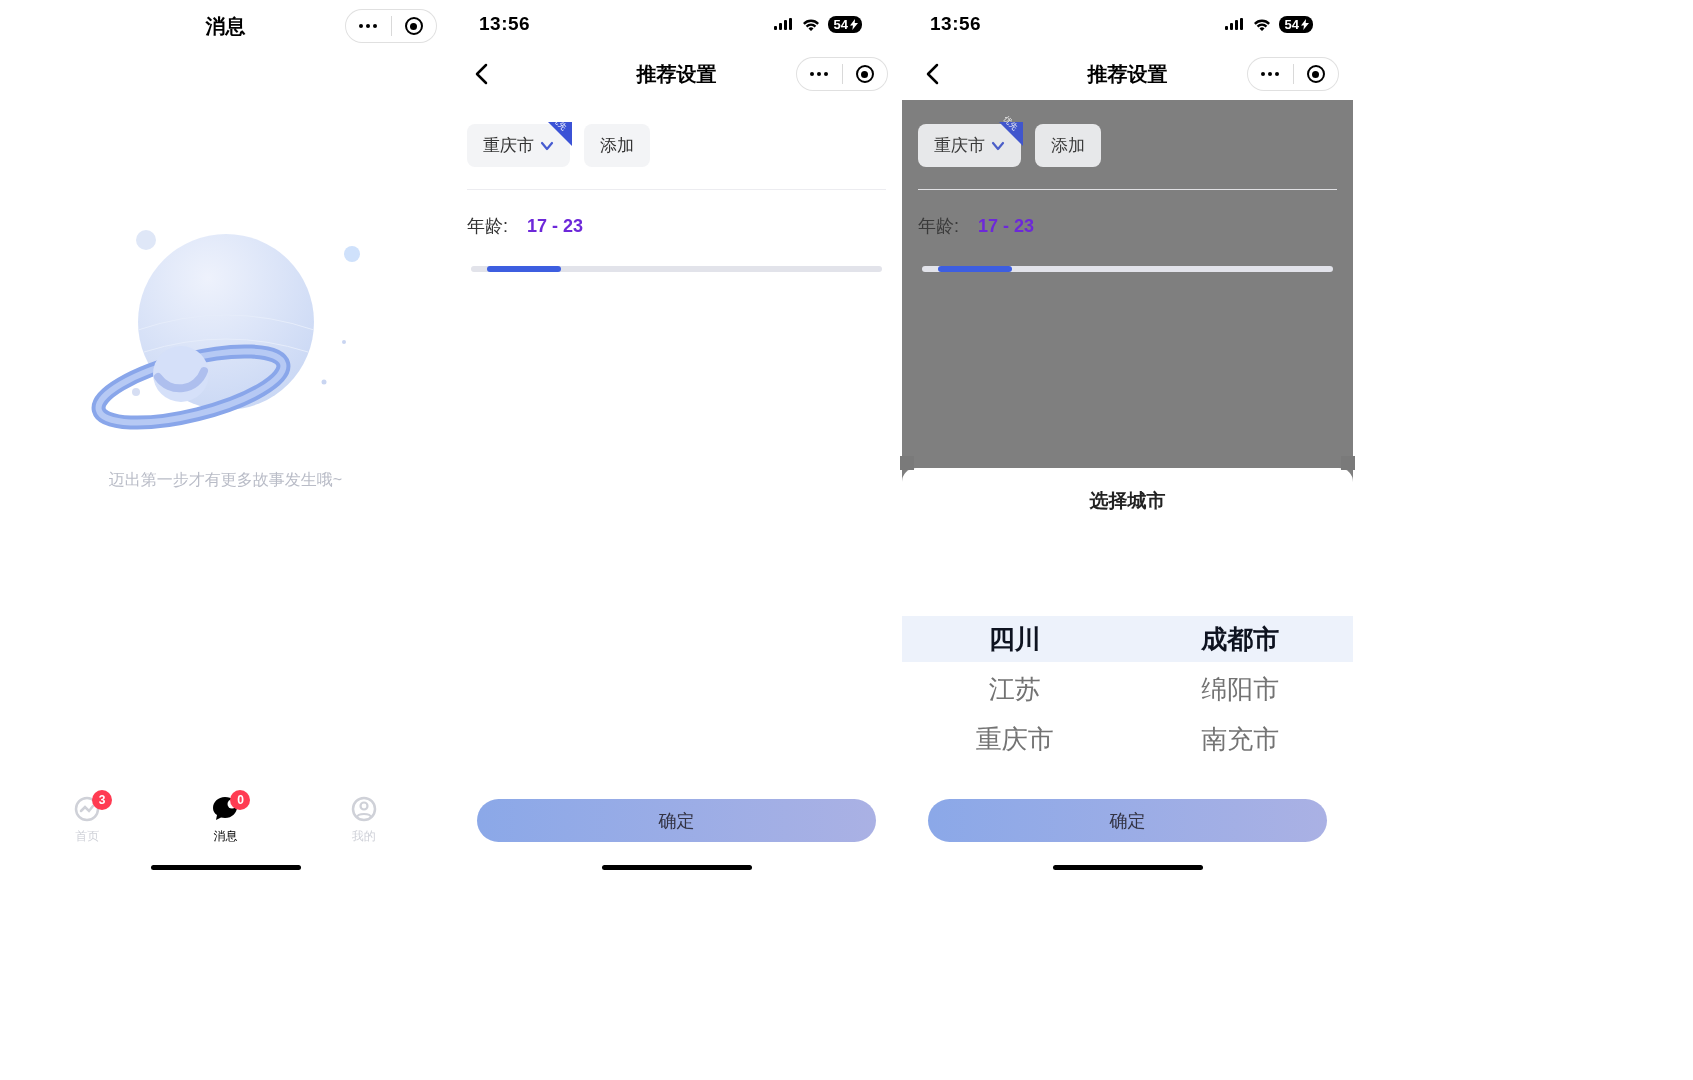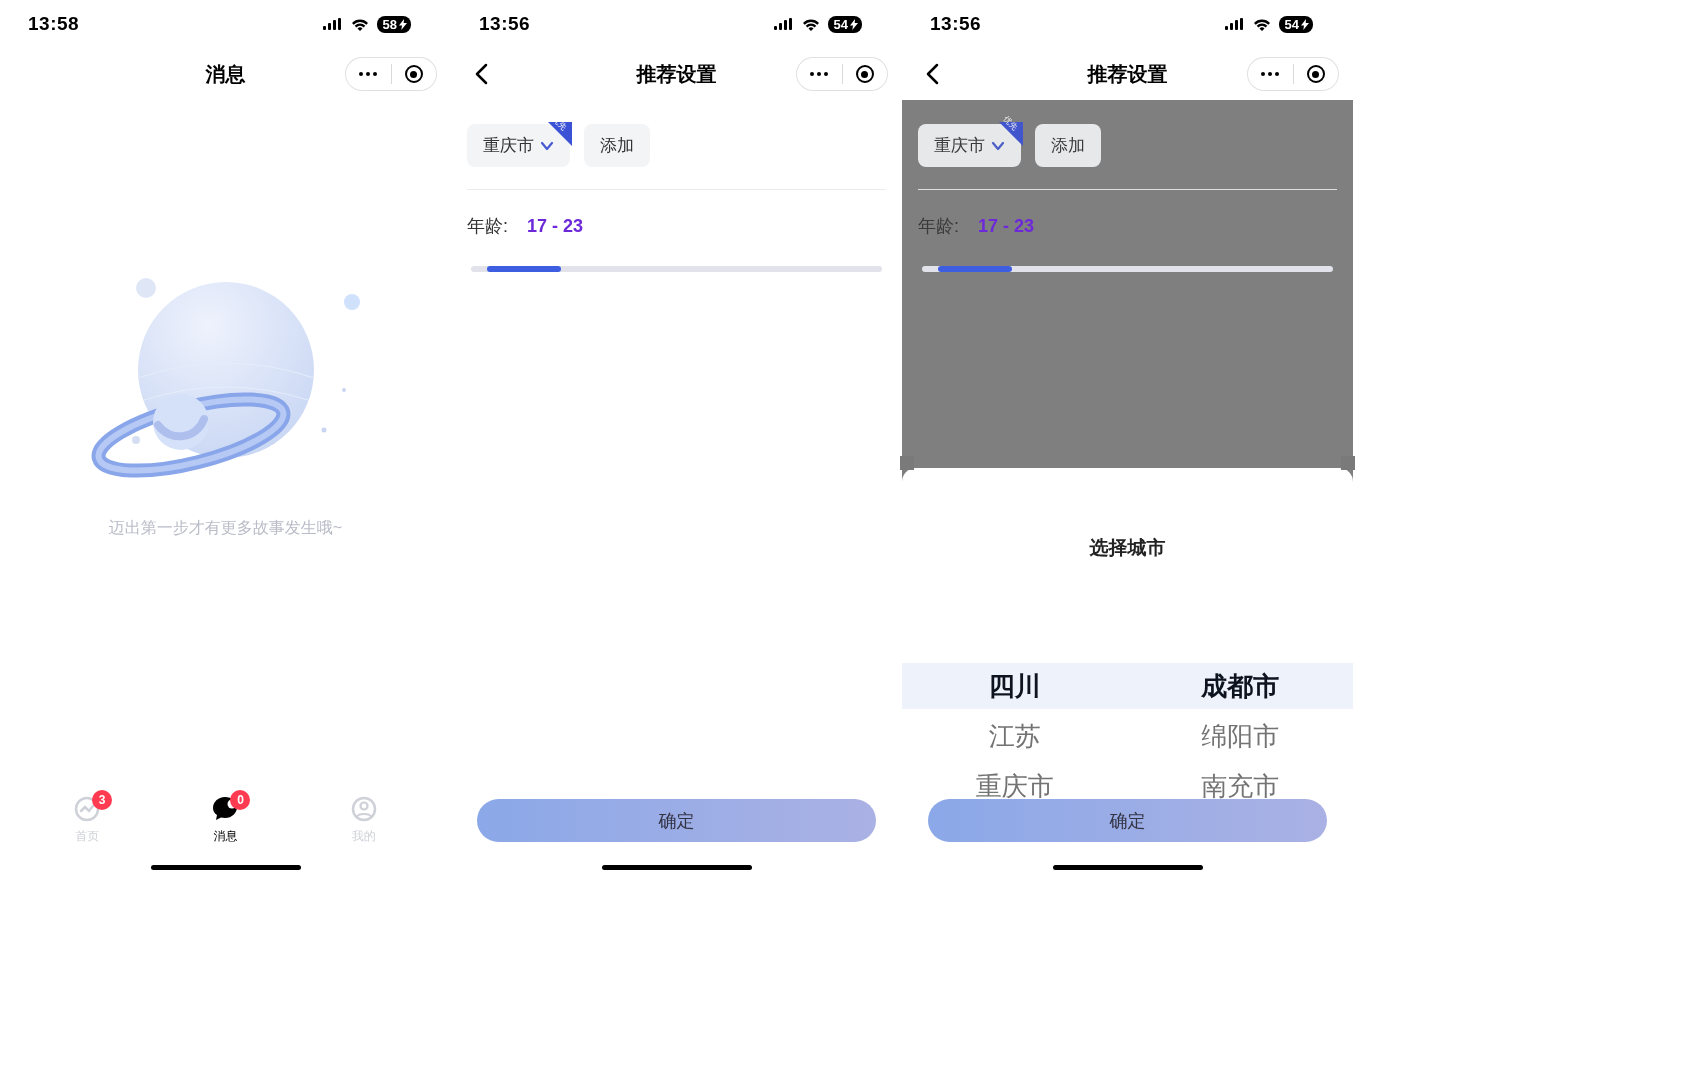--- a/index.html
+++ b/index.html
@@ -269,21 +269,20 @@
     width: 14px;
     height: 14px;
     background: #7a7a7a;
   }
   .sheet-title {
     text-align: center;
     font-size: 19px;
     font-weight: 600;
     color: #222;
     padding: 20px 0 10px;
-    margin-top: 47px;
   }
   .picker {
     flex: 1;
     display: flex;
     position: relative;
     padding-top: 100px;
   }
   .picker-col {
     flex: 1;
     display: flex;
@@ -305,44 +304,20 @@
   .sheet .confirm-btn { bottom: 34px; }
 
   .dimmed .pill, .dimmed .age-label, .dimmed .divider { opacity: 0.9; }
 </style>
 </head>
 <body>
 
 <div class="screens">
 
   <div class="screen">
-    <div class="status-bar">
-      <div class="status-left">13:58</div>
-      <div class="status-right">
-        <span class="signal-icon">
-          <svg width="20" height="12" viewBox="0 0 20 12">
-              <rect x="0" y="8" width="3" height="4" rx="1" fill="#000"></rect>
-              <rect x="5" y="5" width="3" height="7" rx="1" fill="#000"></rect>
-              <rect x="10" y="2" width="3" height="10" rx="1" fill="#000"></rect>
-              <rect x="15" y="0" width="3" height="12" rx="1" fill="#000"></rect>
-            </svg>
-        </span>
-        <span class="wifi-icon">
-          <svg width="18" height="13" viewBox="0 0 18 13">
-              <path d="M9 13 L6.5 10.5 A3.5 3.5 0 0 1 11.5 10.5 Z M3.7 7.7 A7.5 7.5 0 0 1 14.3 7.7 L12.6 9.4 A5 5 0 0 0 5.4 9.4 Z M1 5 A11 11 0 0 1 17 5 L15.3 6.7 A8.5 8.5 0 0 0 2.7 6.7 Z" fill="#000"></path>
-            </svg>
-        </span>
-        <span class="battery">
-          <span class="battery-pct">58</span>
-          <svg width="8" height="11" viewBox="0 0 8 11">
-              <path d="M5 0 L0 6.5 H3 L2.3 11 L8 4 H4.7 Z" fill="#fff"></path>
-            </svg>
-        </span>
-      </div>
-    </div>
 
     <div class="nav-bar">
       <div class="nav-title">消息</div>
       <div class="capsule">
         <div class="cap-half">
             <span class="dot3">
               <span></span>
               <span></span>
               <span></span>
             </span>

